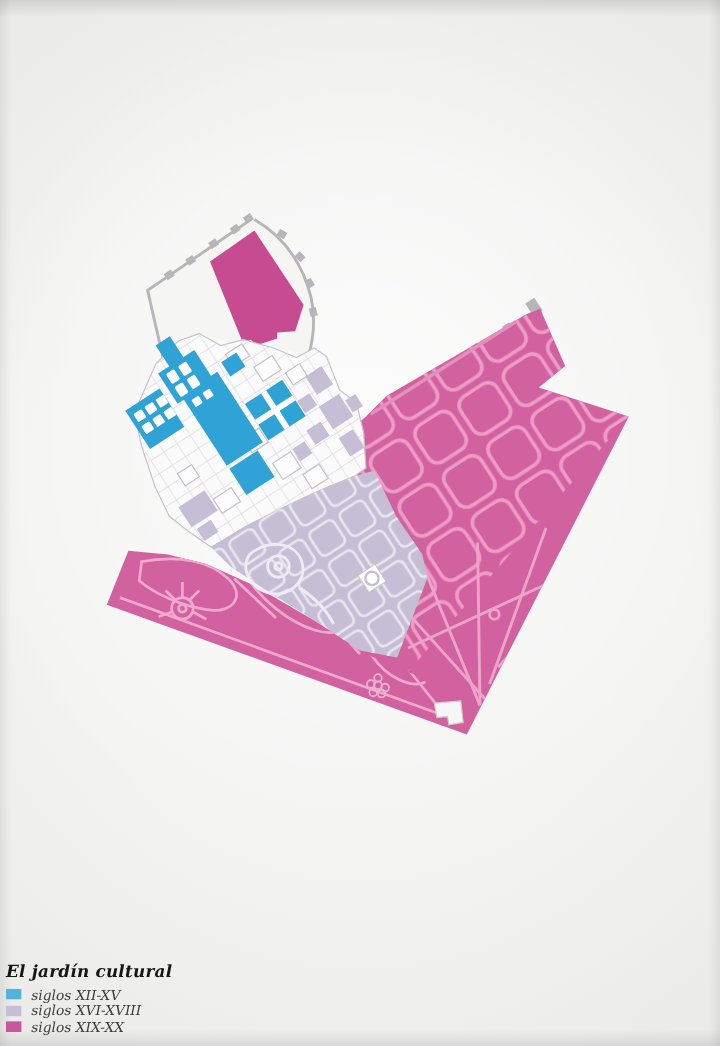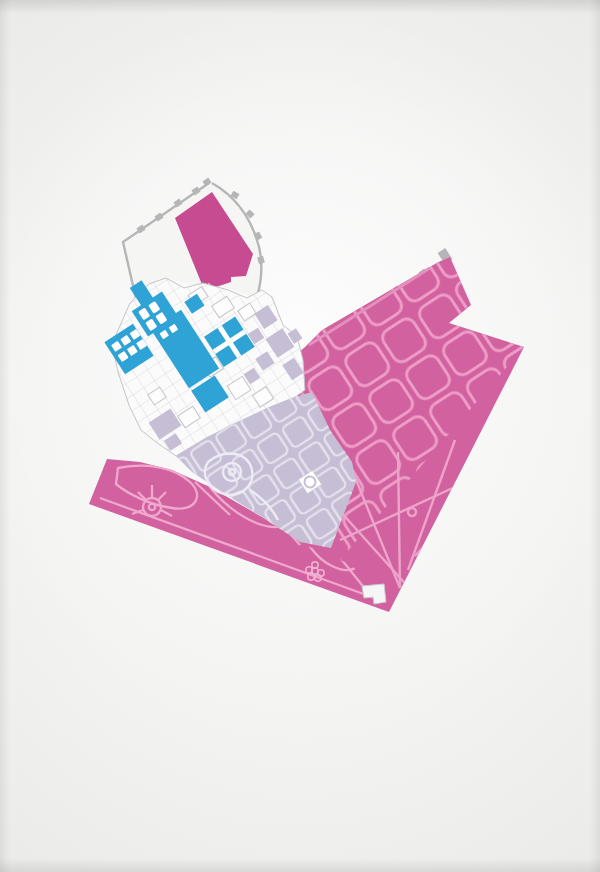--- a/index.html
+++ b/index.html
@@ -197,14 +197,38 @@
       </g>
       <g transform="rotate(-33 229 342)" stroke="#ffffff" stroke-width="5">
         <path d="M229.5,324 V360"></path>
           <path d="M211,342 H248"></path>
       </g>
     </g>
 
     <path d="M362,586 L384,584 386,602 374,604 373,597 364,598 Z" fill="#f7f6f7" stroke="#cccacc" stroke-width="1"></path>
   </svg>
 
+  <div class="legend">
+    <div class="legend-title">El jardín cultural</div>
+
+    <div class="legend-row">
+      <svg width="13" height="9">
+        <rect width="13" height="9" fill="#54b3da"></rect>
+      </svg>
+      <span class="legend-label">siglos XII-XV</span>
+    </div>
+
+    <div class="legend-row">
+      <svg width="13" height="9">
+        <rect width="13" height="9" fill="#c7c0d5"></rect>
+      </svg>
+      <span class="legend-label">siglos XVI-XVIII</span>
+    </div>
+
+    <div class="legend-row">
+      <svg width="13" height="9">
+        <rect width="13" height="9" fill="#c9579b"></rect>
+      </svg>
+      <span class="legend-label">siglos XIX-XX</span>
+    </div>
+  </div>
 
 </div>
 
 </body></html>

